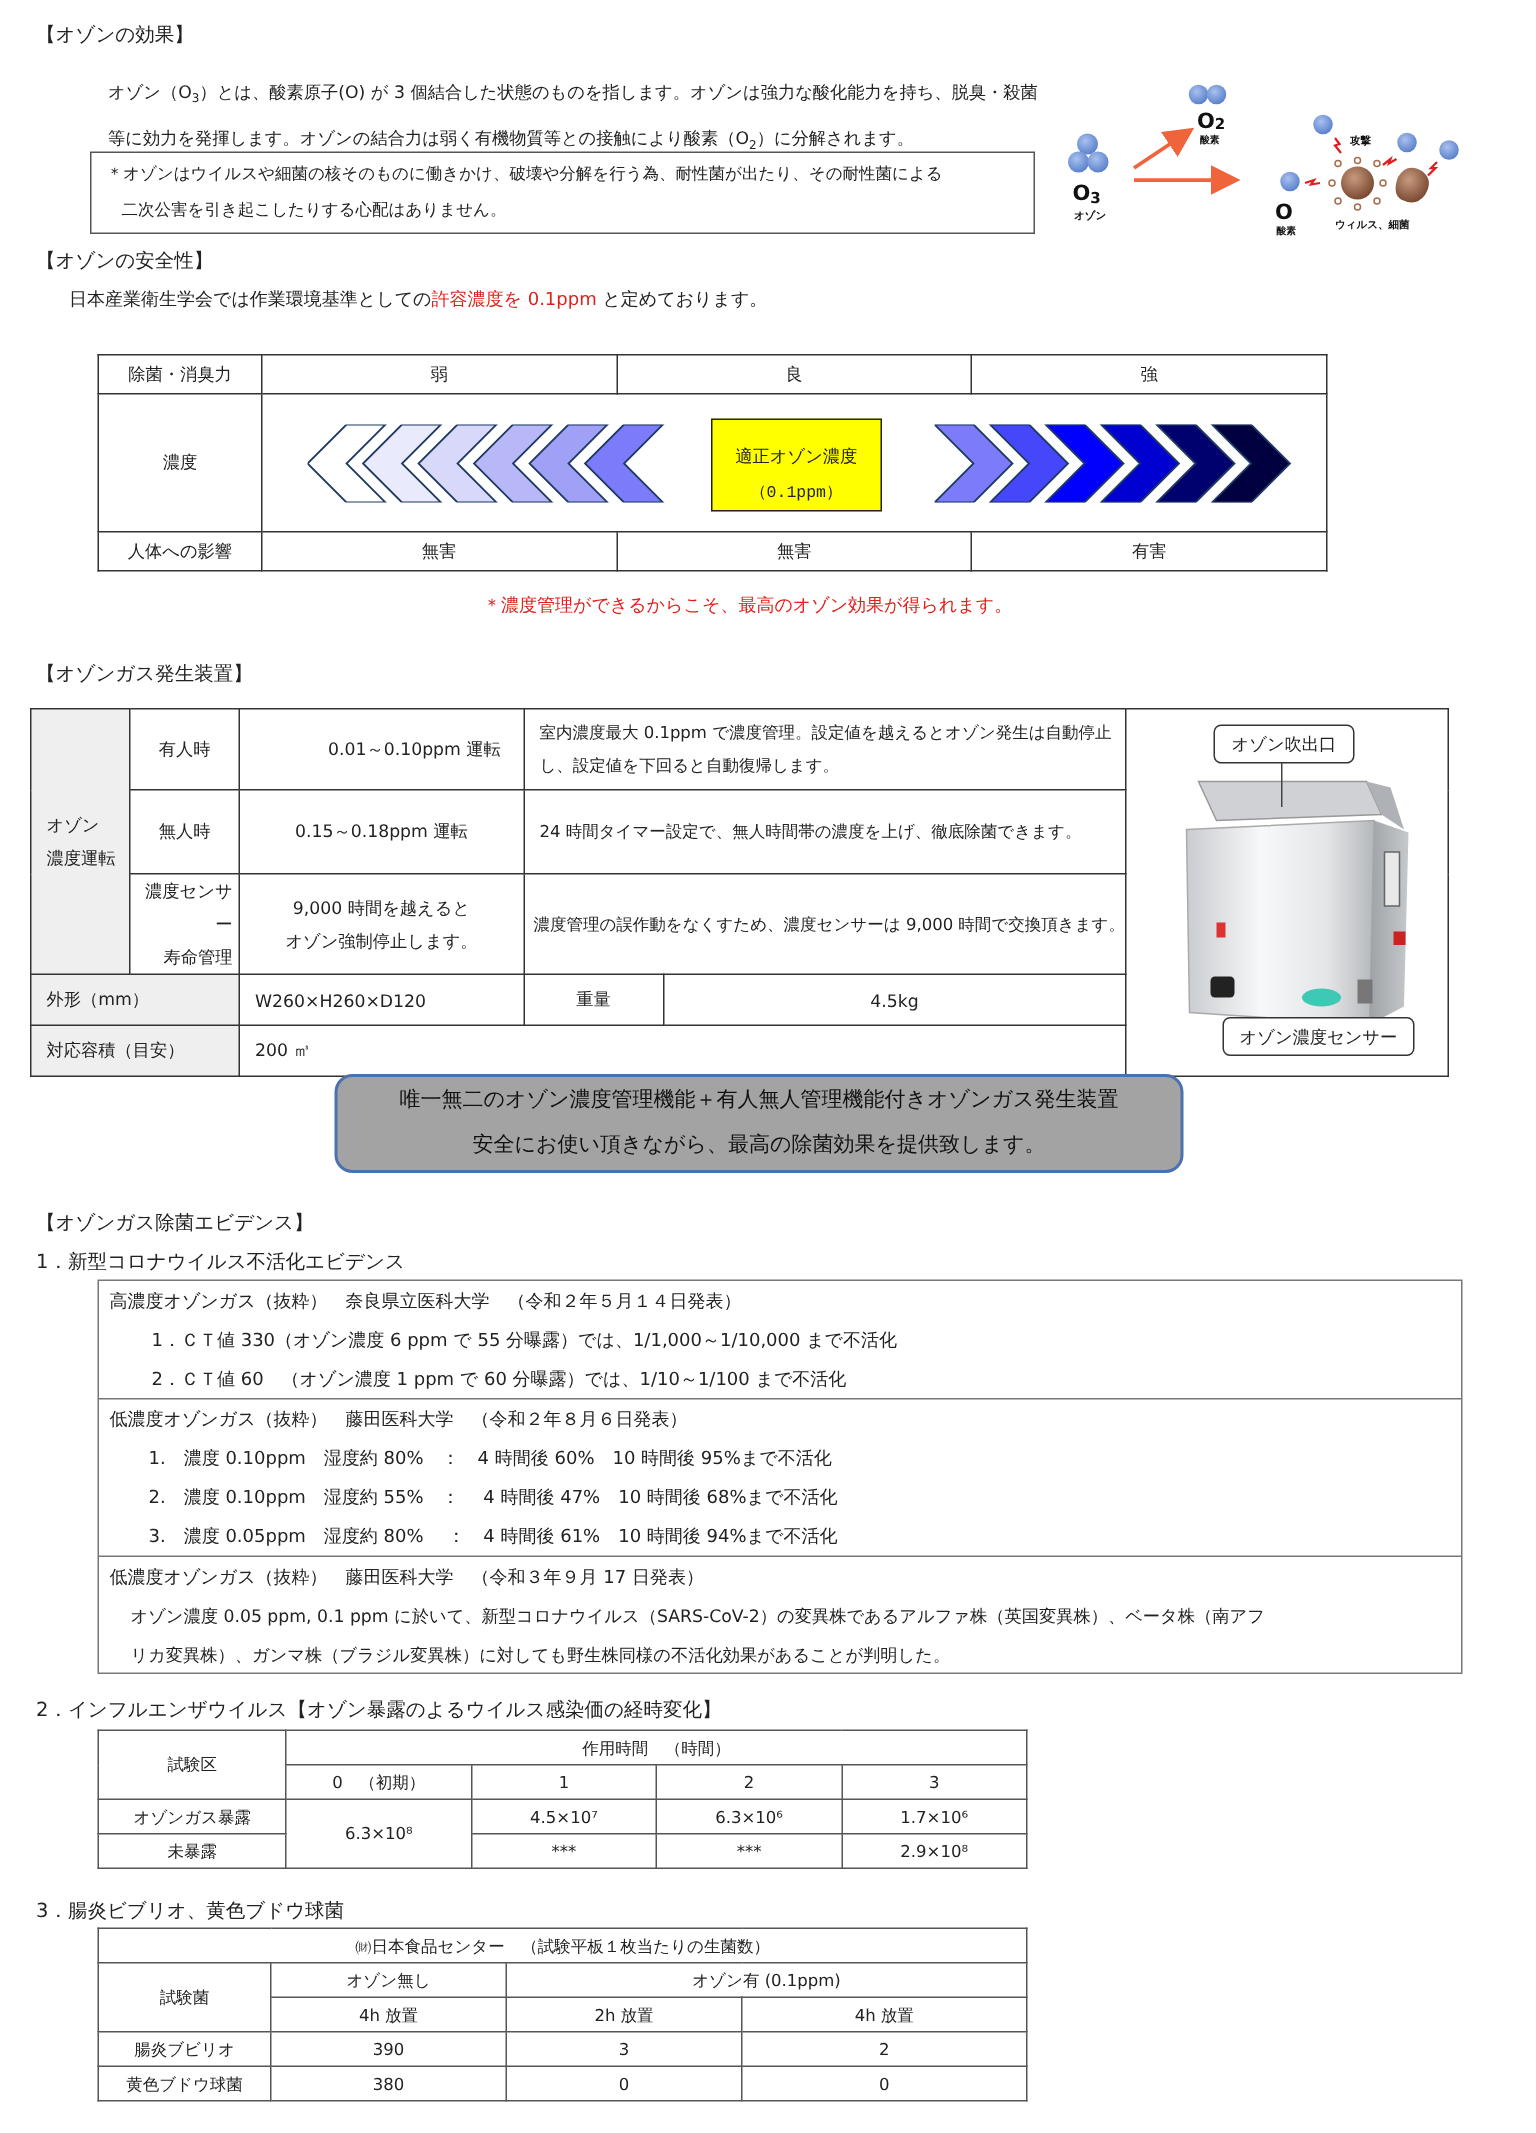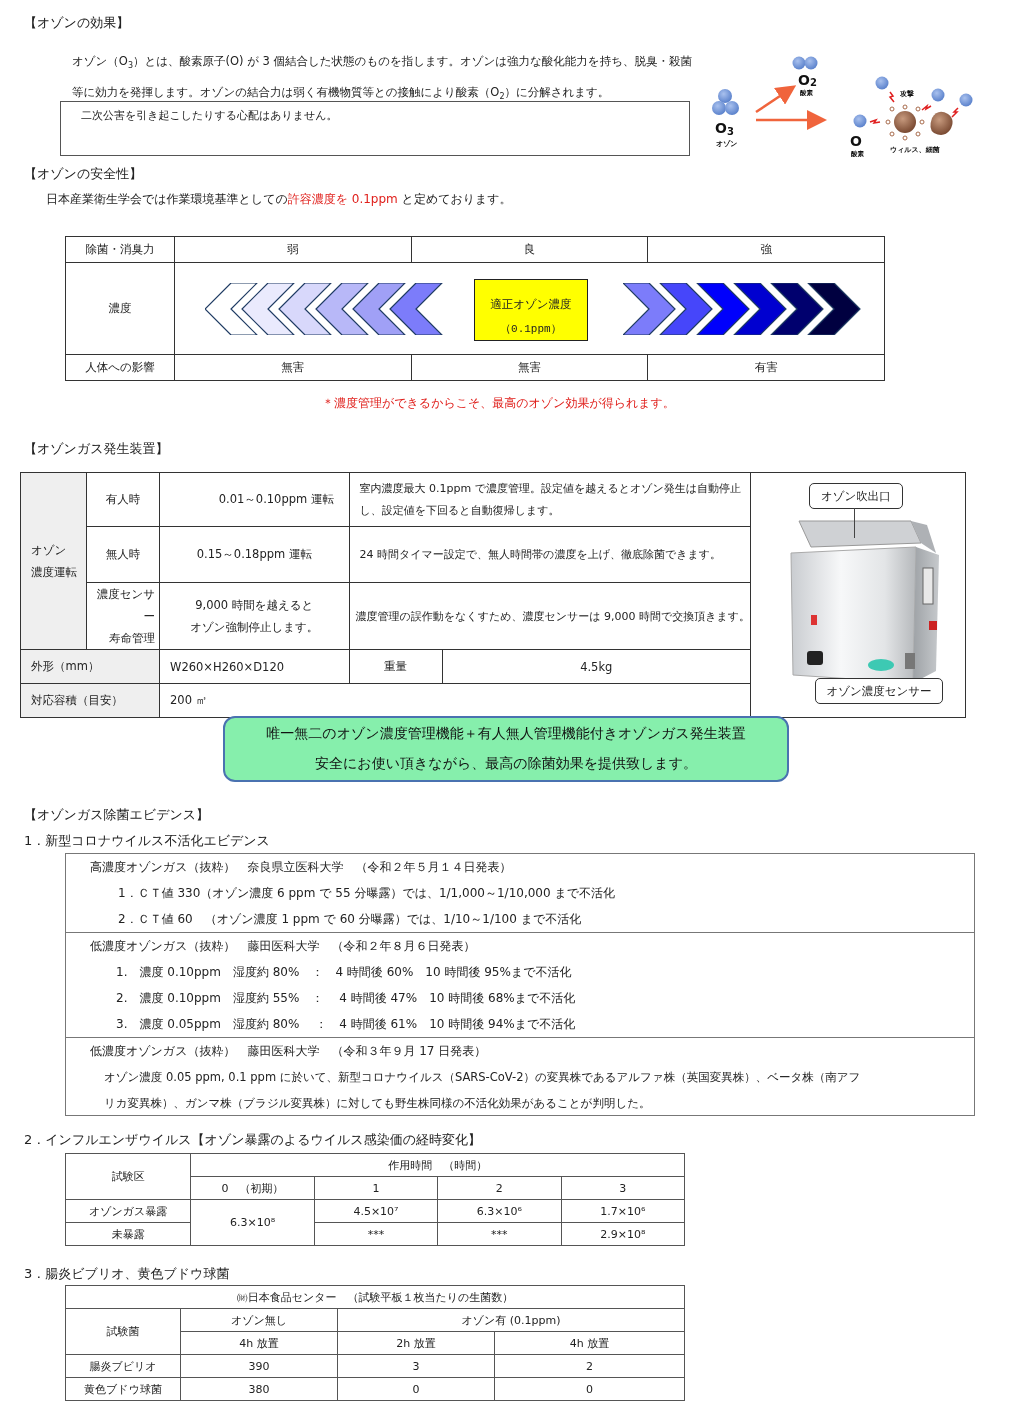--- a/index.html
+++ b/index.html
@@ -12,39 +12,40 @@
   .h { font-size: 13px; color: #222; }
   .p { font-size: 11.5px; line-height: 26px; color: #222; }
   .red { color: #e0201c; }
   sub { font-size: 8px; vertical-align: -3px; }
   table { border-collapse: collapse; }
   td { border: 1px solid #333; font-size: 11.5px; text-align: center; padding: 0; color:#222; }
   .gray { background: #efefef; }
   .left { text-align: left; padding-left: 10px; }
   .notebox { border: 1px solid #555; }
   .yellowbox { background: #ffff00; border: 1px solid #222; }
-  .banner { background: #86efac; border: 2px solid #4a72b0; border-radius: 12px; text-align: center; font-size: 14px; line-height: 30px; color:#111; }
+  .banner { background: #a3a3a3; border: 2px solid #4a72b0; border-radius: 12px; text-align: center; font-size: 14px; line-height: 30px; color:#111; }
   .evbox { border: 1px solid #777; }
   .evrow { border-bottom: 1px solid #777; }
-  .evline { font-size: 12px; line-height: 26px; white-space: nowrap; margin-left: 17px; }
+  .evline { font-size: 12px; line-height: 26px; white-space: nowrap; }
   .tbl2 td, .tbl3 td { border: 1px solid #555; font-size: 11px; height: 22px; }
   .callout { background:#fff; border:1px solid #333; border-radius:5px; font-size:11.5px; text-align:center; line-height:24px; }
 </style>
 </head>
 <body>
 
 <div class="abs h" style="left:24px;top:14px;">【オゾンの効果】</div>
 
 <div class="abs p" style="left:72px;top:48px;width:640px;">
   <div style="white-space:nowrap;"><span>オゾン（O</span><sub>3</sub><span>）とは、酸素原子(O) が 3 個結合した状態のものを指します。オゾンは強力な酸化能力を持ち、脱臭・殺菌</span></div>
   <div style="white-space:nowrap;"><span>等に効力を発揮します。オゾンの結合力は弱く有機物質等との接触により酸素（O</span><sub>2</sub><span>）に分解されます。</span></div>
 </div>
 
 <div class="abs notebox" style="left:60px;top:101px;width:628px;height:53px;">
   <div class="p" style="padding-left:10px;line-height:24px;padding-top:2px;font-size:11px;white-space:nowrap;">
+    <div>＊オゾンはウイルスや細菌の核そのものに働きかけ、破壊や分解を行う為、耐性菌が出たり、その耐性菌による</div>
     <div style="padding-left:10px;">二次公害を引き起こしたりする心配はありません。</div>
   </div>
 </div>
 
 <div class="abs" style="left:700px;top:50px;width:300px;height:120px;">
   <svg width="300" height="120" viewBox="0 0 300 120">
     <defs>
       <radialGradient id="mol" cx="40%" cy="35%" r="65%">
           <stop offset="0%" stop-color="#a9c1ee"></stop>
           <stop offset="100%" stop-color="#5b82cc"></stop>

